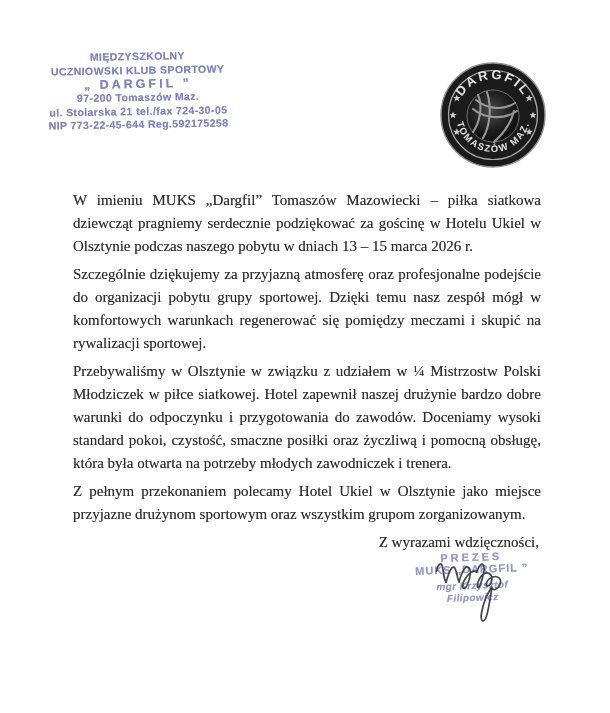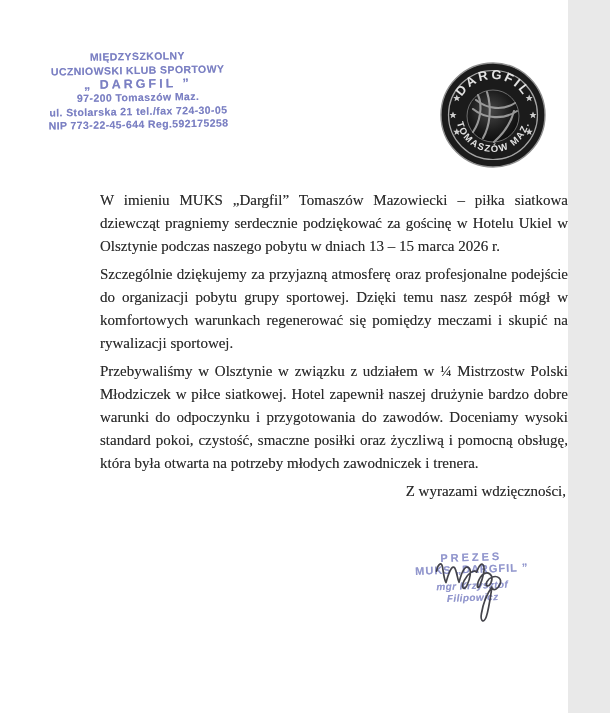--- a/index.html
+++ b/index.html
@@ -1,22 +1,21 @@
 <!DOCTYPE html>
 <html><head>
 <meta charset="utf-8">
 <style>
   html,body{margin:0;padding:0;background:#e9e9e9;}
   .page{
     position:relative;
-    width:540px;height:713px;
+    width:610px;height:713px;
     background:#ffffff;
     overflow:hidden;
     font-family:"Liberation Serif", serif;
-    padding-left:28px;
   }
 
   
   .club-stamp{
     position:absolute;left:48px;top:50px;width:180px;
     text-align:center;
     color:#7b80c3;
     font-family:"Liberation Sans", sans-serif;
     font-weight:bold;
     font-size:10.5px;line-height:13.5px;
@@ -29,21 +28,21 @@
   }
 
   
   .logo{position:absolute;left:440px;top:62px;width:106px;height:106px;}
   .logo svg{display:block;width:106px;height:106px;}
 
   
   .body-text{
     position:absolute;left:73px;top:189px;width:468px;
     color:#2b2b2b;
-    font-size:15px;line-height:23px;margin-left:27px;
+    font-size:15px;line-height:23px;
   }
   .body-text p{
     margin:0 0 5px 0;
     text-align:justify;
     text-shadow:0 0 0.4px rgba(40,40,40,.5);
   }
   .body-text p.closing{
     text-align:right;
     margin-top:1px;
     padding-right:2px;
@@ -126,20 +125,21 @@
           <path d="M 54,80 C 63,72 71,61 74,49"></path>
         </g>
       </g>
     </svg>
   </div>
 
   <div class="body-text">
     <p>W imieniu MUKS „Dargfil” Tomaszów Mazowiecki – piłka siatkowa dziewcząt pragniemy serdecznie podziękować za gościnę w Hotelu Ukiel w Olsztynie podczas naszego pobytu w dniach 13 – 15 marca 2026 r.</p>
     <p>Szczególnie dziękujemy za przyjazną atmosferę oraz profesjonalne podejście do organizacji pobytu grupy sportowej. Dzięki temu nasz zespół mógł w komfortowych warunkach regenerować się pomiędzy meczami i skupić na rywalizacji sportowej.</p>
     <p>Przebywaliśmy w Olsztynie w związku z udziałem w ¼ Mistrzostw Polski Młodziczek w piłce siatkowej. Hotel zapewnił naszej drużynie bardzo dobre warunki do odpoczynku i przygotowania do zawodów. Doceniamy wysoki standard pokoi, czystość, smaczne posiłki oraz życzliwą i pomocną obsługę, która była otwarta na potrzeby młodych zawodniczek i trenera.</p>
+    <p>Z pełnym przekonaniem polecamy Hotel Ukiel w Olsztynie jako miejsce przyjazne drużynom sportowym oraz wszystkim grupom zorganizowanym.</p>
     <p class="closing">Z wyrazami wdzięczności,</p>
   </div>
 
   <div class="sig-stamp">
     <div class="ss-l1">PREZES</div>
     <div class="ss-l2">MUKS „DARGFIL ”</div>
     <div class="ss-l3">mgr Krzysztof Filipowicz</div>
   </div>
 
   <svg class="scribble" viewBox="0 0 90 85" xmlns="http://www.w3.org/2000/svg">

